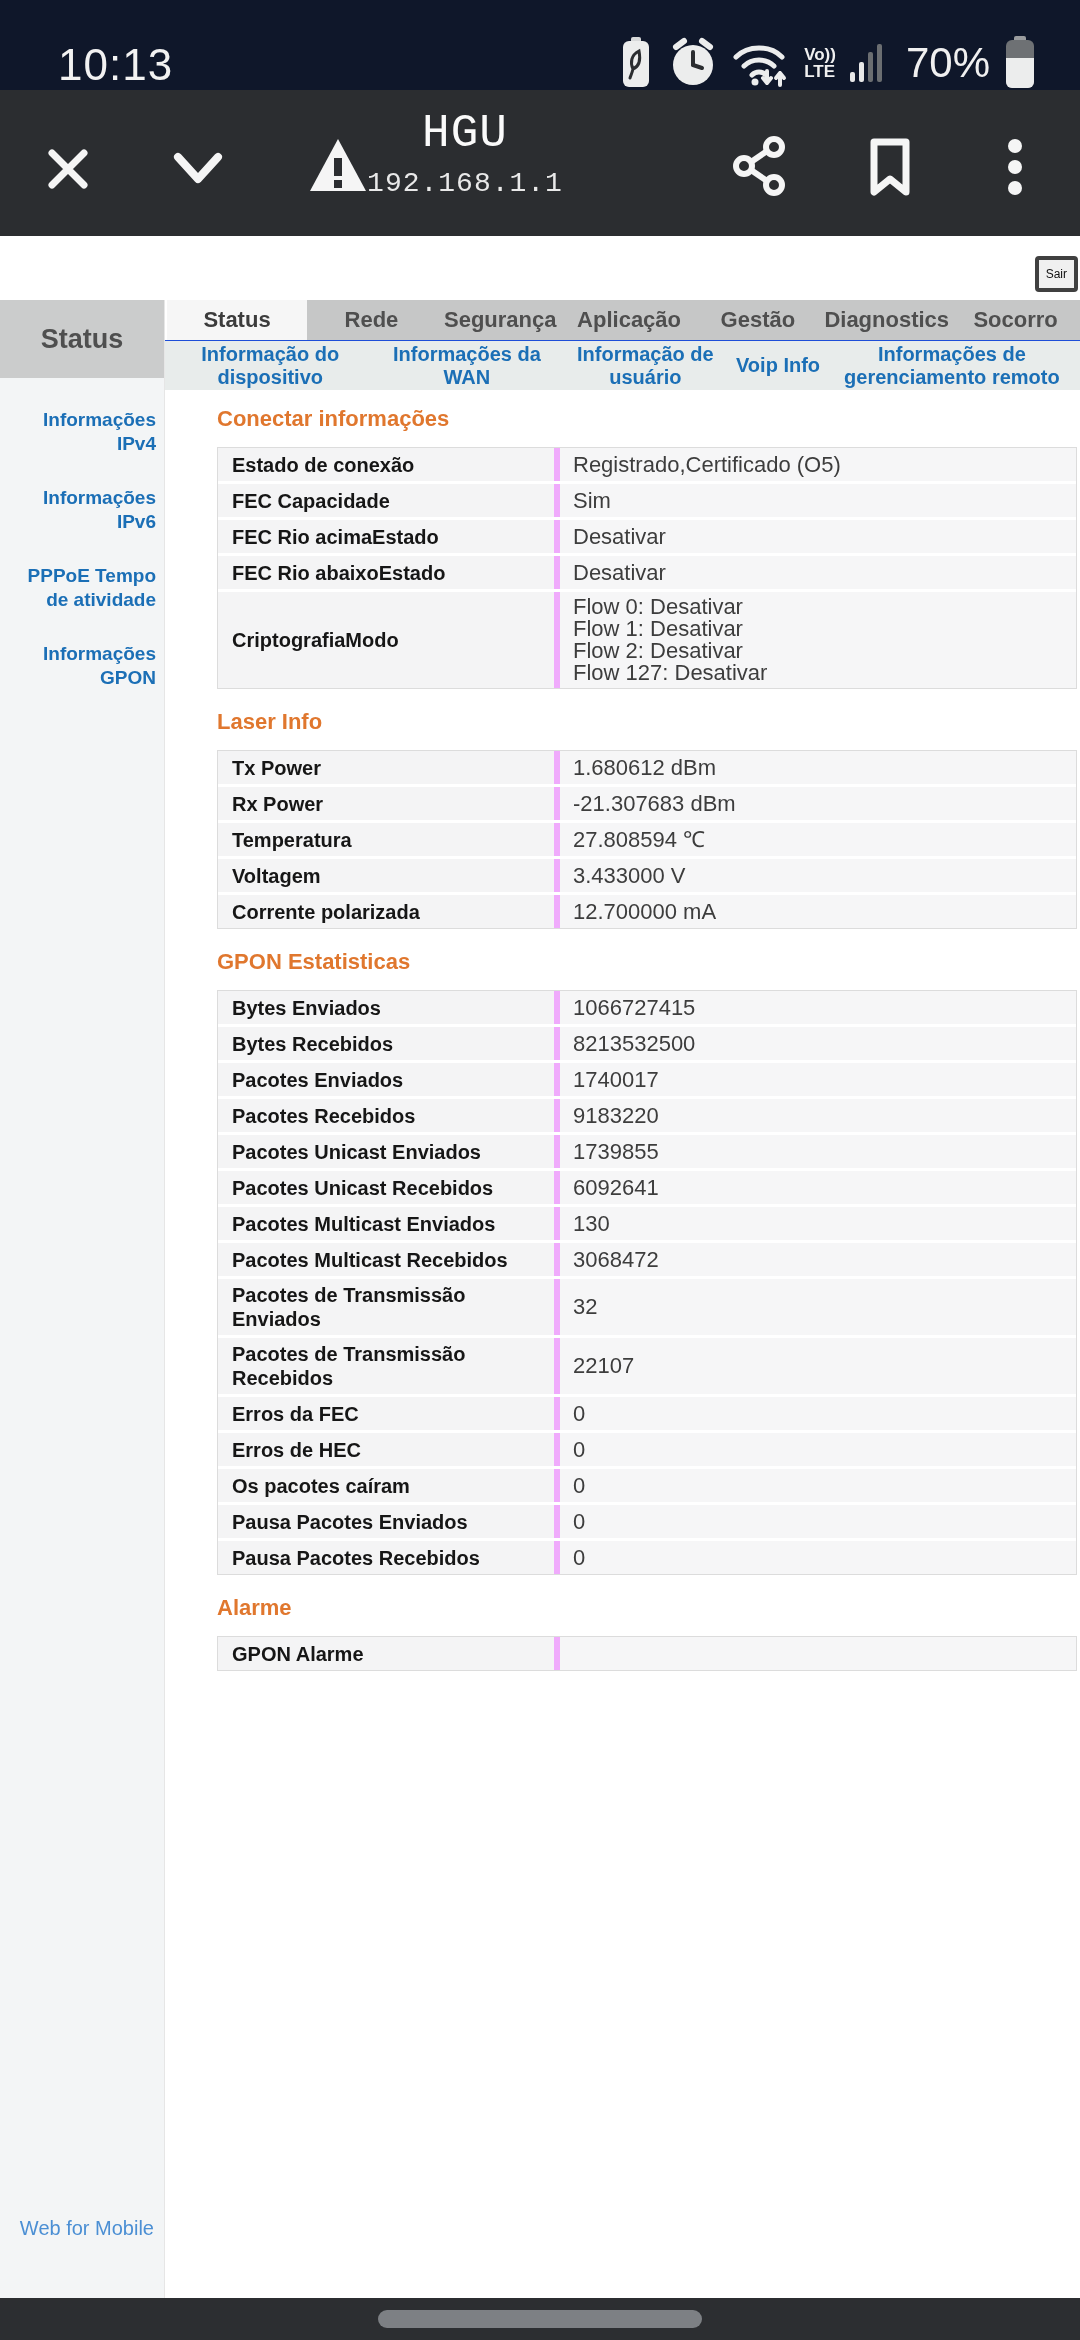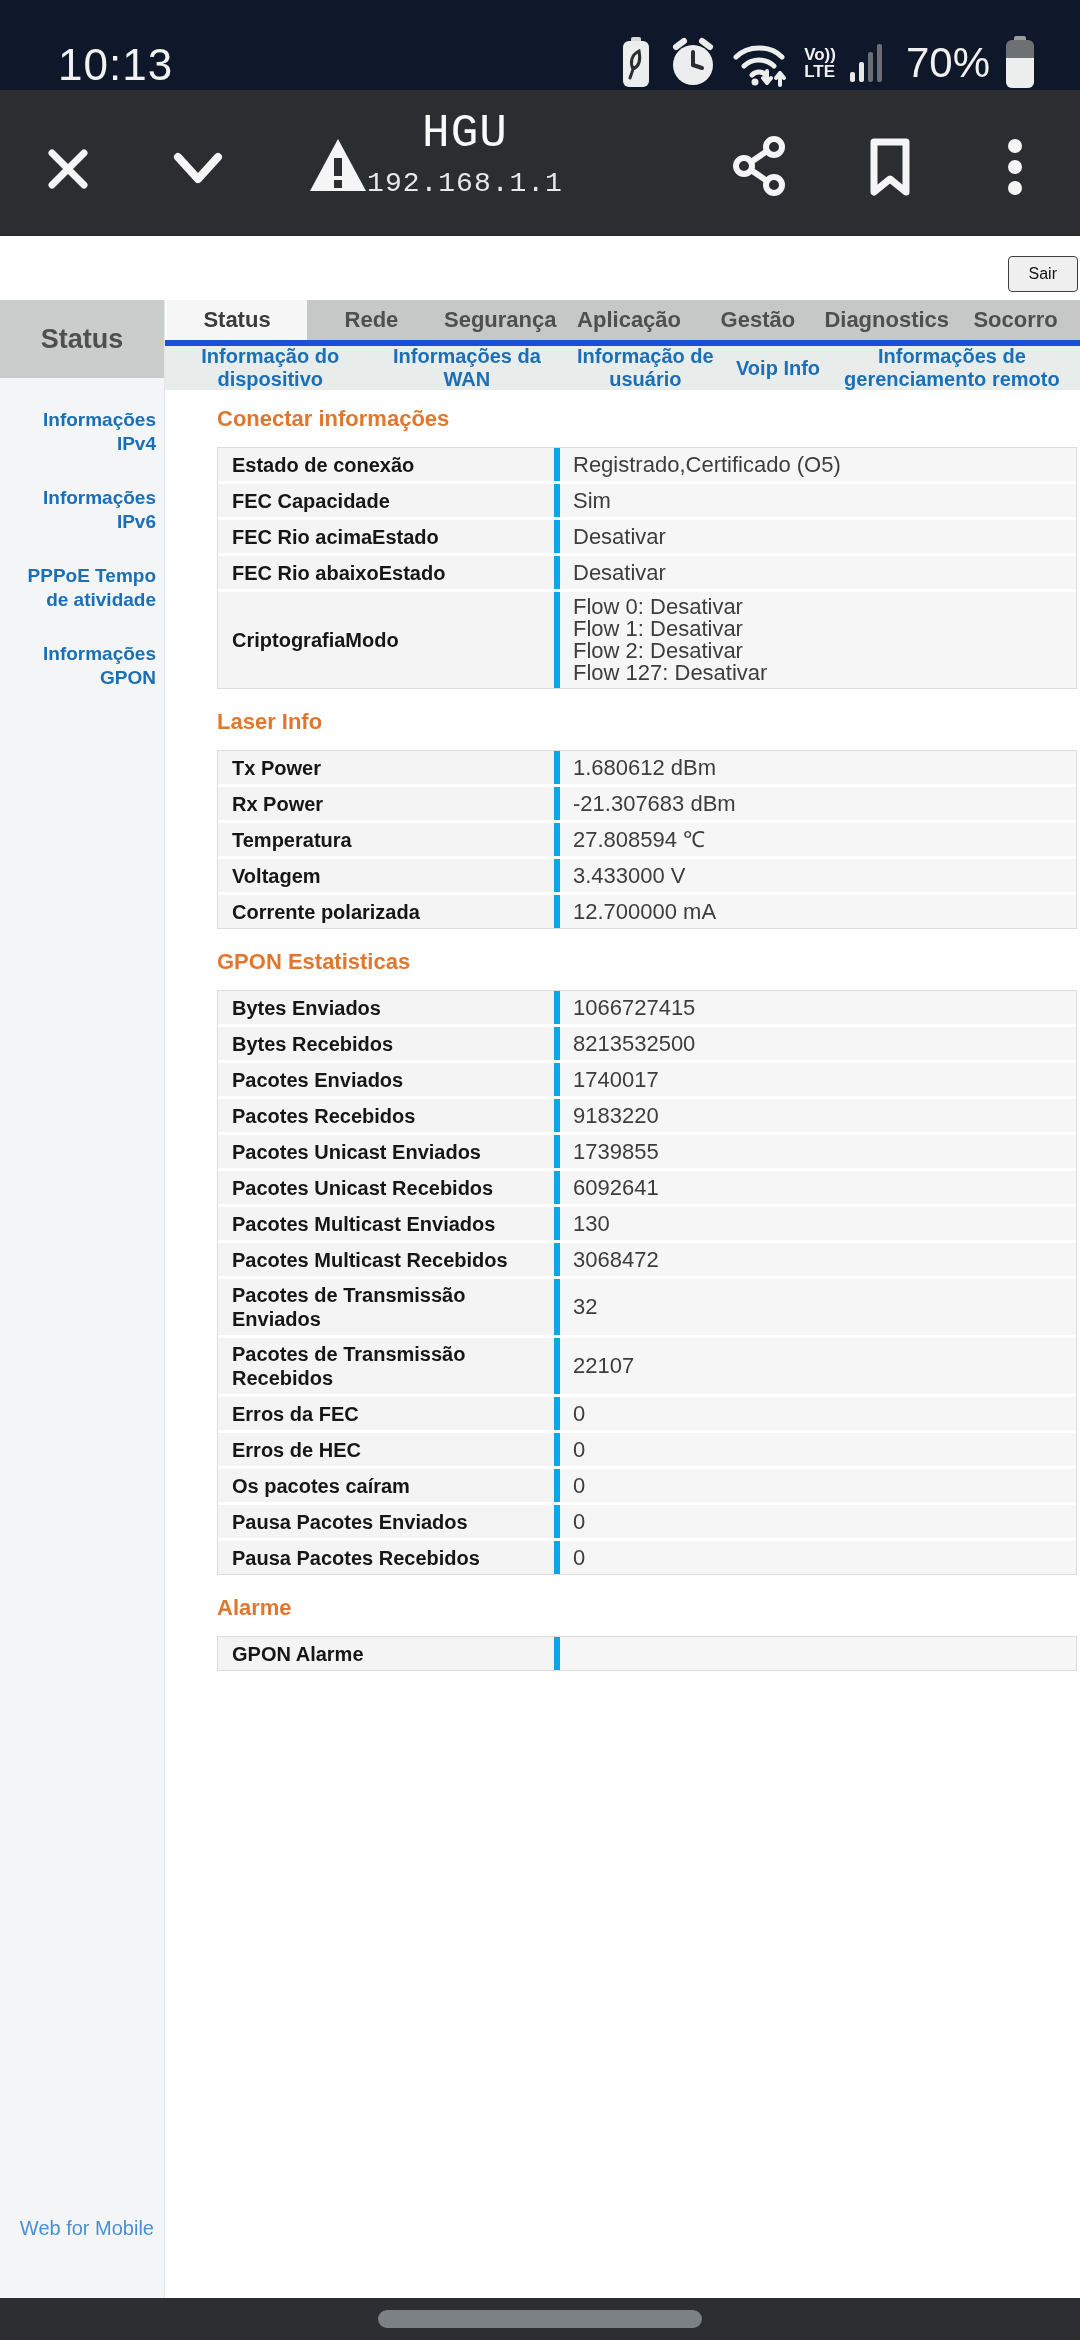--- a/index.html
+++ b/index.html
@@ -19,32 +19,32 @@
   .appbar { position:absolute; top:90px; left:0; width:1080px; height:146px; background:#2b2d30;font-family:Liberation Mono, monospace; }
   .ab-btn { position:absolute; background:none; border:none; cursor:pointer; width:70px; height:70px;
             display:flex; align-items:center; justify-content:center; }
   .ab-title-block { position:absolute; left:345px; top:18px; width:240px; text-align:center; color:#fafafa; }
   .ab-title { font-size:46px; font-weight:400; letter-spacing:1px; }
   .ab-url { font-size:28px; font-weight:300; color:#e9e9e9; margin-top:8px; letter-spacing:1px; }
 
   
   .webview { position:absolute; top:236px; left:0; width:1080px; height:2062px; background:#ffffff; overflow:hidden; }
 
-  .sair { position:absolute; top:20px; right:2px; height:36px; padding:0 20px; font-size:16px;
+  .sair { position:absolute; top:20px; right:2px; height:36px; padding:0 7px; font-size:12px;
           font-family:"Liberation Sans", sans-serif; color:#111;
-          background:#f0f0f0; border:1px solid #404040; border-radius:4px; cursor:pointer; }
+          background:#f0f0f0; border:4px solid #404040; border-radius:4px; cursor:pointer; }
 
   .tabstrip { position:absolute; top:64px; left:165px; right:0; height:40px; background:#c6c7c7;
               display:flex; align-items:stretch; border-left:2px solid #fff; }
   .tab { display:flex; align-items:center; justify-content:center; font-size:22px; font-weight:700;
          color:#4f4f4f; cursor:pointer; flex:1; white-space:nowrap; }
   .tab.active { flex:0 0 140px; background:#f6f6f6; color:#3c3c3c; }
 
   .subtabstrip { position:absolute; top:104px; left:165px; right:0; height:50px; background:#e8eceb;
-                 border-top:6px solid #1d4ed8; display:flex; align-items:center; }
+                 border-top:1px solid #1d4ed8; display:flex; align-items:center; }
   .subtab { color:#1b6fb6; font-size:20px; font-weight:700; text-align:center; line-height:23px; cursor:pointer; }
   .subtab:nth-child(1){ flex:0 0 23%; } .subtab:nth-child(2){ flex:0 0 20%; }
   .subtab:nth-child(3){ flex:0 0 19%; } .subtab:nth-child(4){ flex:0 0 10%; }
   .subtab:nth-child(5){ flex:0 0 28%; }
 
   
   .sidebar { position:absolute; top:64px; left:0; bottom:0; width:165px; background:#f3f5f6;
              border-right:1px solid #e6e6e6; }
   .side-head { height:78px; background:#cbcccc; display:flex; align-items:center; justify-content:center;
                font-size:27px; font-weight:700; color:#4f4f4f; }
@@ -52,21 +52,21 @@
   .side-link { color:#1b6fb6; font-size:19px; font-weight:700; text-align:right; line-height:24px;
                margin-bottom:30px; cursor:pointer; text-decoration:none; }
   .side-foot { position:absolute; bottom:58px; right:10px; left:4px; text-align:right;
                color:#4b8fd4; font-size:20px; font-weight:400; cursor:pointer; text-decoration:none; }
 
   
   .content { position:absolute; top:154px; left:165px; right:0; bottom:0; background:#fff;
              padding:16px 3px 0 52px; overflow:hidden; }
   .section { margin-bottom:20px; }
   .section-title { color:#e0772e; font-size:22px; font-weight:700; margin:0 0 15px 0; }
-  .tbl { border:1px solid #dcdcdc; background:#0ea5e9; width:860px; }
+  .tbl { border:1px solid #dcdcdc; background:#f0abfc; width:860px; }
   .row { display:flex; }
   .row + .row { border-top:3px solid #ffffff; }
   .cell-label { flex:0 0 336px; background:#f4f4f5; font-size:20px; font-weight:700; color:#161616;
                 padding:4px 6px 4px 14px; display:flex; align-items:center; min-height:33px; line-height:24px; }
   .cell-value { flex:1; margin-left:6px; background:#f6f6f7; font-size:22px; color:#3d3d3d;
                 padding:4px 6px 4px 13px; display:flex; flex-direction:column; justify-content:center;
                 min-height:33px; line-height:22px; }
 
   
   .navbar { position:absolute; bottom:0; left:0; width:1080px; height:42px; background:#2c2e31;

